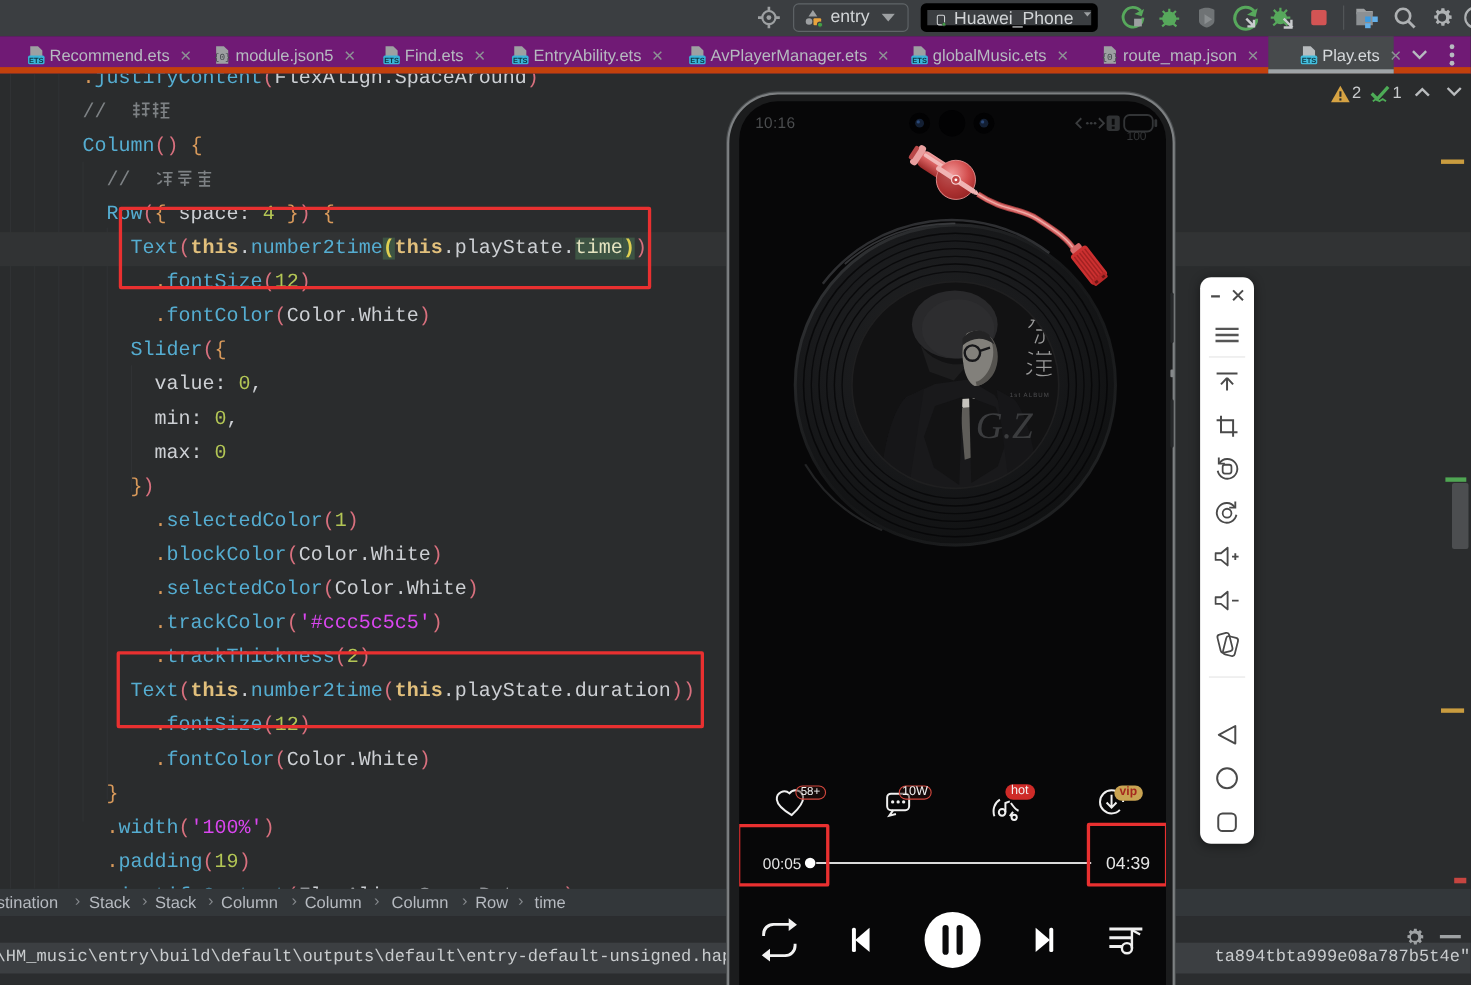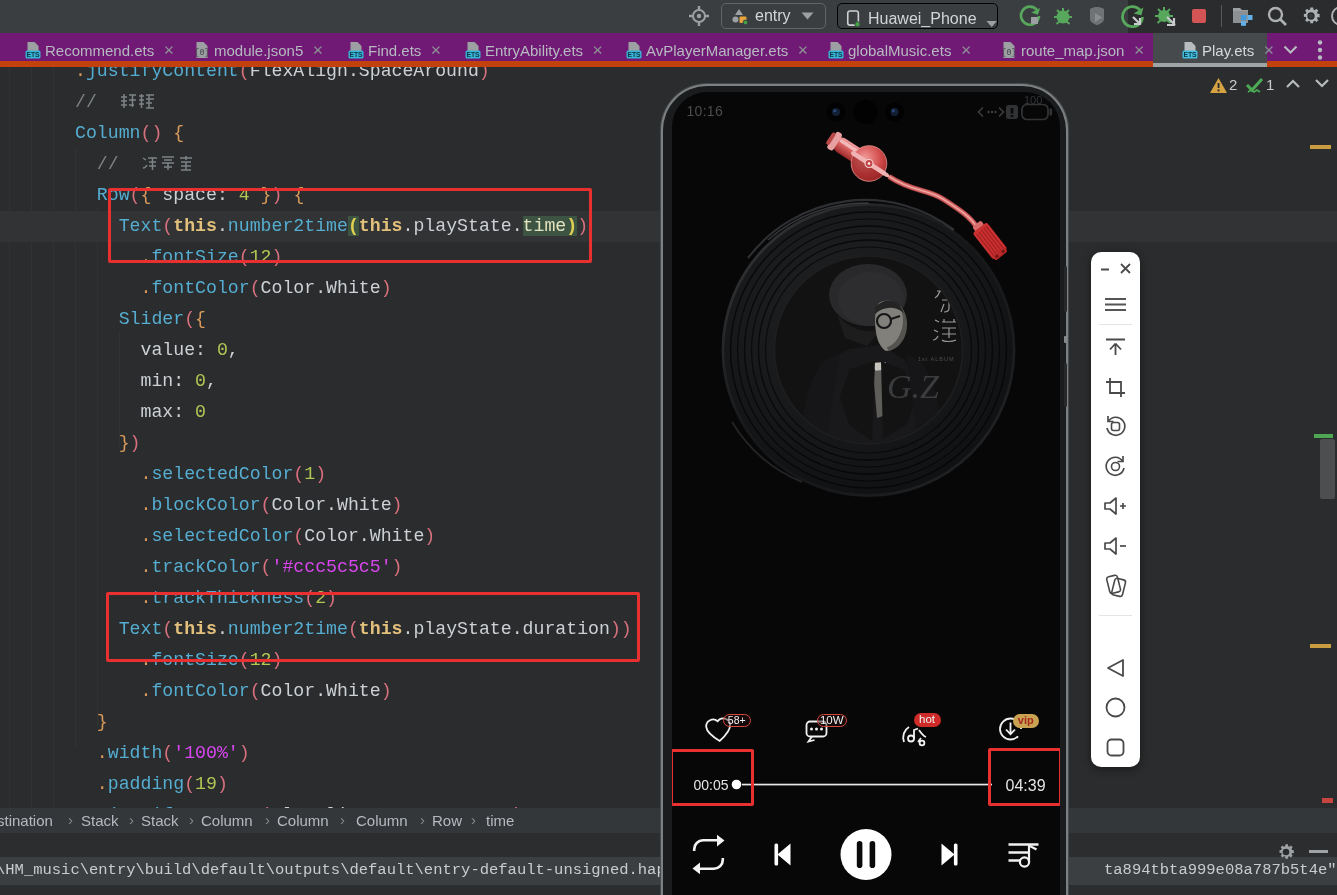--- a/index.html
+++ b/index.html
@@ -1,16 +1,16 @@
 <!DOCTYPE html>
 <html><head><meta charset="utf-8"><style>
 *{margin:0;padding:0;box-sizing:border-box}
 html,body{width:1337px;height:895px;overflow:hidden;background:#2a2c2d;font-family:"Liberation Sans",sans-serif}
 .abs{position:absolute}
-#titlebar{position:absolute;left:0;top:0;width:1128px;height:33px;background:#3b3e41}
+#titlebar{position:absolute;left:0;top:0;width:1337px;height:33px;background:#3b3e41}
 #tabbar{position:absolute;left:0;top:33px;width:1337px;height:34px;background:#701a75;border-bottom:6px solid #c2410c}
 .tab{position:absolute;top:0;height:34px;display:flex;align-items:center;color:#b6bac0;font-size:15px;padding-left:10px}
 .ticon{margin-right:3px;flex:0 0 auto}
 .tlbl{white-space:nowrap}
 .tab .x{color:#8d9195;font-size:13.5px;margin-left:9px}
 .tab.active{background:#474a4c;color:#d6d9dc}
 .tab.active:after{content:"";position:absolute;left:0;right:0;bottom:0;height:4px;background:#9fa4a7}
 #editor{position:absolute;left:0;top:67px;width:1337px;height:741px;background:#2a2c2d;overflow:hidden}
 .guide{position:absolute;width:1px;background:#3d4042;opacity:.35}
 #caretline{position:absolute;left:0;top:144px;width:1337px;height:31px;background:#313334}
@@ -46,21 +46,21 @@
         <path d="M9 2l4 6H5z" fill="#9da0a2"></path>
         <circle cx="5.5" cy="12.5" r="3" fill="#9da0a2"></circle>
         <rect x="9.5" y="9.5" width="7" height="6.5" rx="1" fill="#e8a33d"></rect>
         <circle cx="15.5" cy="15.5" r="2.4" fill="#43a047" stroke="#3b3e41"></circle>
       </svg>
   <span style="color:#d2d5d7;font-size:16px;margin-left:7px">entry</span>
   <svg style="margin-left:10px" width="13" height="8" viewBox="0 0 13 8">
         <path d="M.5.5h12L6.5 7.5z" fill="#9da0a2"></path>
       </svg>
 </div>
-<div class="abs" style="left:837px;top:3px;width:161px;height:26px;border:1px solid #000000;border-radius:5px;display:flex;align-items:flex-end">
+<div class="abs" style="left:837px;top:3px;width:161px;height:26px;border:6px solid #000000;border-radius:5px;display:flex;align-items:flex-start">
   <svg style="margin-left:8px" width="17" height="19" viewBox="0 0 17 19">
         <rect x="2" y="1" width="12" height="16" rx="2.5" fill="none" stroke="#cfd2d4" stroke-width="1.8"></rect>
         <circle cx="13" cy="16" r="3" fill="#43a047" stroke="#3b3e41"></circle>
       </svg>
   <span style="color:#d2d5d7;font-size:16px;margin-left:7px">Huawei_Phone</span>
   <svg style="margin-left:9px" width="13" height="8" viewBox="0 0 13 8">
         <path d="M.5.5h12L6.5 7.5z" fill="#9da0a2"></path>
       </svg>
 </div>
 <svg class="abs" style="left:1019px;top:5px" width="22" height="22" viewBox="0 0 22 22">
@@ -440,21 +440,21 @@
 <rect x="281.9" y="751.5" width="3.6" height="22" rx="1.5"></rect>
             <path d="M269.5 751.5l13 11-13 11z"></path>
 </g>
 <g stroke="#f0f0f0" stroke-width="2.6" fill="none">
             <path d="M336.5 752.5h30M336.5 760.5h21M336.5 768.5h12"></path>
             <circle cx="352.5" cy="770" r="4.6" stroke-width="2.2"></circle>
             <path d="M357 770v-16.5l7.5 4" stroke-width="2.2"></path>
           </g>
 </svg>
 <span class="scrtxt" style="left:15px;top:11px;font-size:14px;letter-spacing:.3px;color:#4a4c4e">10:16</span>
-<span class="scrtxt" style="left:352.5px;top:2px;font-size:11px;color:#323436;font-weight:normal">100</span>
+<span class="scrtxt" style="left:352.5px;top:26px;font-size:11px;color:#323436;font-weight:normal">100</span>
 <div class="badge" style="left:51px;top:622px;width:28.5px;height:13px;border:1.5px solid #d4483f;background:rgba(40,16,10,.45)">58+</div>
 <div class="badge" style="left:145px;top:622px;width:30.5px;height:13px;border:1.5px solid #d4483f;background:rgba(40,16,10,.45);font-size:11.5px">10W</div>
 <div class="badge" style="left:242px;top:621px;width:27px;height:14px;background:#ce2b28;font-size:11.5px">hot</div>
 <div class="badge" style="left:341px;top:621.5px;width:26.5px;height:14px;background:#c9a352;color:#a5281e;font-weight:bold;font-size:11px">vip</div>
 <span class="scrtxt" style="left:22px;top:685px;font-size:14px;color:#e4e4e4">00:05</span>
 <span class="scrtxt" style="left:334px;top:685px;font-size:16px;color:#e4e4e4">04:39</span>
 <div class="redbox" style="left:-2px;top:657px;width:84px;height:57px;border-width:3.5px"></div>
 <div class="redbox" style="left:316px;top:656px;width:74px;height:58px;border-width:3.5px"></div>
 </div>
     </div>

